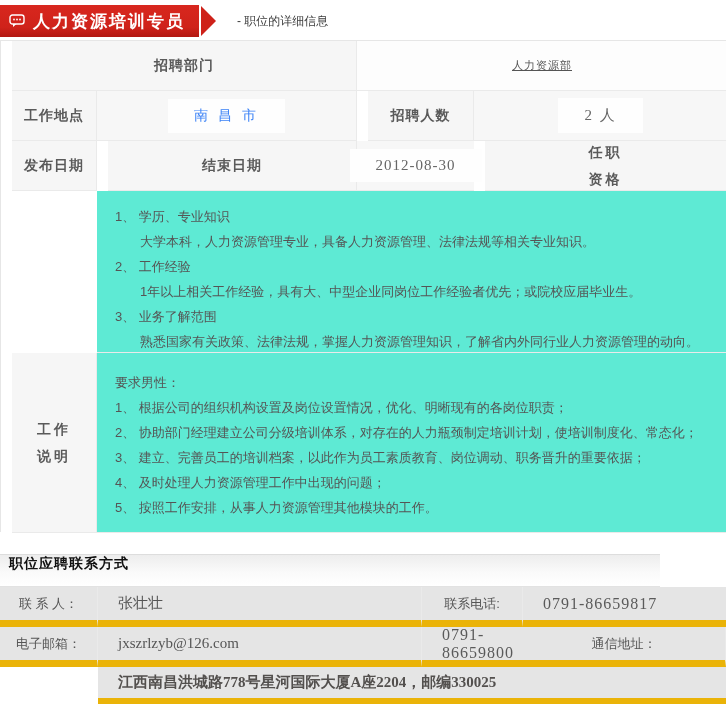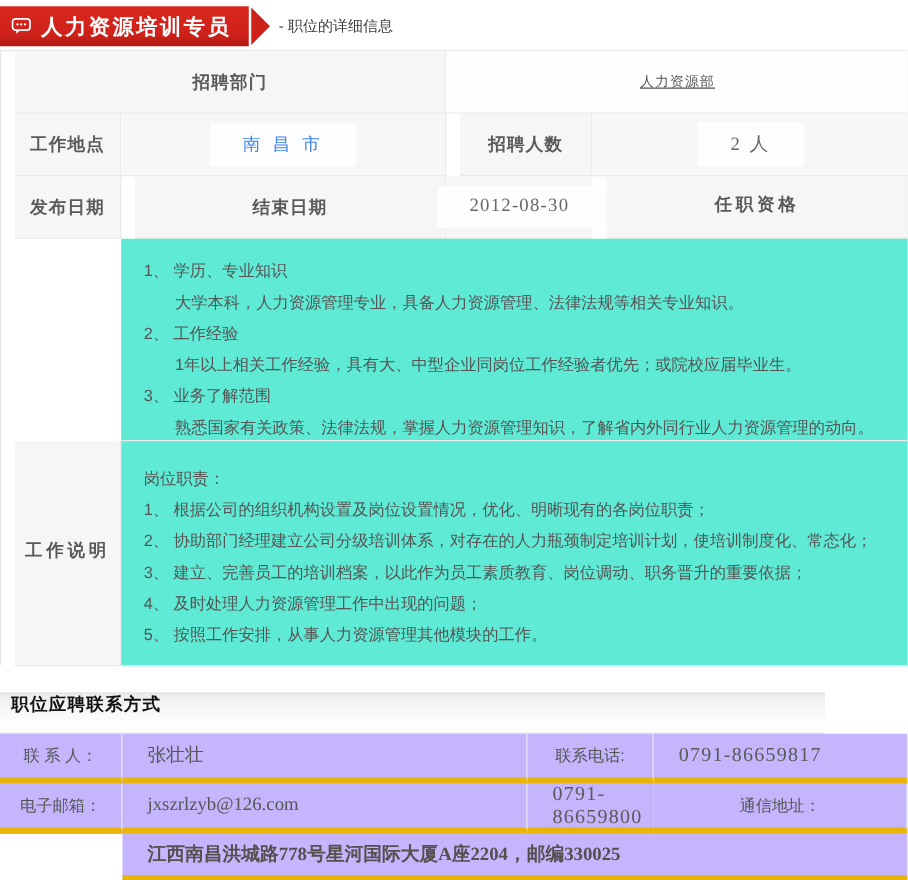--- a/index.html
+++ b/index.html
@@ -20,21 +20,21 @@
     padding:0 14px 0 9px; position:relative;
   }
   .ribbon::after {
     content:""; position:absolute; right:-17px; top:1px;
     width:0; height:0;
     border-top:15px solid transparent; border-bottom:15px solid transparent;
     border-left:15px solid #ce2119;
   }
   .ribbon-title { color:#fff; font-size:17px; font-weight:bold; letter-spacing:2px; white-space:nowrap; }
   .bubble-icon { width:16px; height:14px; flex:0 0 auto; }
-  .subtitle { margin-left:24px; font-size:12px; color:#3d3d3d; padding-top:2px; }
+  .subtitle { margin-left:38px; font-size:12px; color:#3d3d3d; padding-top:2px; }
 
   
   .job-table {
     width:726px; height:492px;
     display:grid;
     grid-template-columns:96px 260px 117px 253px;
     grid-template-rows:50px 50px 50px 162px 180px;
     border:1px solid #e6e6e6; border-bottom:none;
   }
   .cell { border-right:1px solid #eaeaea; border-bottom:1px solid #eaeaea;
@@ -44,21 +44,21 @@
   .val { background:#fdfdfd; font-size:14px; color:#555; }
   .shade { background:#f7f7f7; }
   .pill { background:#fefefe; padding:8px 26px; white-space:nowrap; }
   .serif { font-family:"Liberation Serif","DejaVu Serif",serif; }
   .date-val { font-size:15px; letter-spacing:1px; color:#666; }
   .count-val { font-size:15px; letter-spacing:2px; color:#666; }
   .loc-val { font-size:14px; letter-spacing:3px; color:#3b82f6; }
   .dept-lab { grid-column:1 / span 2; }
   .dept-val { grid-column:3 / span 2; font-size:11px; letter-spacing:1px;text-decoration:underline; }
 
-  .vlab { flex-direction:row; line-height:27px; letter-spacing:3px;font-family:Liberation Mono, monospace; }
+  .vlab { flex-direction:column; line-height:27px; letter-spacing:3px; }
   .rich {
     grid-column:2 / span 3; display:block;
     background:#5eead4; padding:13px 14px 0 18px;
     font-size:13px; line-height:25px; color:#555;
   }
   .rich-jd { padding-top:17px; }
   .num-item .item-head { padding-left:25px; text-indent:-25px; }
   .num-item .item-detail { padding-left:25px; }
   .hang { padding-left:25px; text-indent:-25px; }
 
@@ -69,22 +69,22 @@
     background:linear-gradient(180deg,#ededed 0%,#fafafa 55%,#fff 100%);
     display:flex; padding-left:9px;
   }
   .contact-header-title { font-size:14px; font-weight:bold; color:#111; letter-spacing:1px; }
   .contact-table {
     width:726px;
     display:grid;
     grid-template-columns:98px 324px 101px 203px;
     grid-template-rows:40px 40px 38px;
   }
-  .c-cell { border-right:1px solid #eaeaea; border-bottom:5px solid #eab308;
-            display:flex; align-items:center; background:#c4b5fd; }
+  .c-cell { border-right:1px solid #eaeaea; border-bottom:7px solid #eab308;
+            display:flex; align-items:center; background:#e5e5e5; }
   .c-cell.last-col { border-right:none; }
   .c-lab { justify-content:center; font-size:13px; color:#555; }
   .c-val { padding-left:20px; font-size:15px; color:#555; }
   .phone-val { font-size:16px; letter-spacing:1px; color:#5a5a5a; }
   .addr-val { grid-column:2 / span 3; font-weight:bold; color:#53504e; }
 </style>
 </head>
 <body>
 
 <div class="page">
@@ -145,21 +145,21 @@
 
         </div>
         </div>
     </div>
 
     <div class="cell lab vlab">
       <span>工作</span>
       <span>说明</span>
     </div>
     <div class="cell rich rich-jd last-col">
-      <div>岗位职责：</div>
+      <div>要求男性：</div>
       <div>
           <div class="hang">1、 根据公司的组织机构设置及岗位设置情况，优化、明晰现有的各岗位职责；</div>
           <div class="hang">2、 协助部门经理建立公司分级培训体系，对存在的人力瓶颈制定培训计划，使培训制度化、常态化；</div>
           <div class="hang">3、 建立、完善员工的培训档案，以此作为员工素质教育、岗位调动、职务晋升的重要依据；</div>
           <div class="hang">4、 及时处理人力资源管理工作中出现的问题；</div>
           <div class="hang">5、 按照工作安排，从事人力资源管理其他模块的工作。</div>
         </div>
     </div>
   </div>
 

